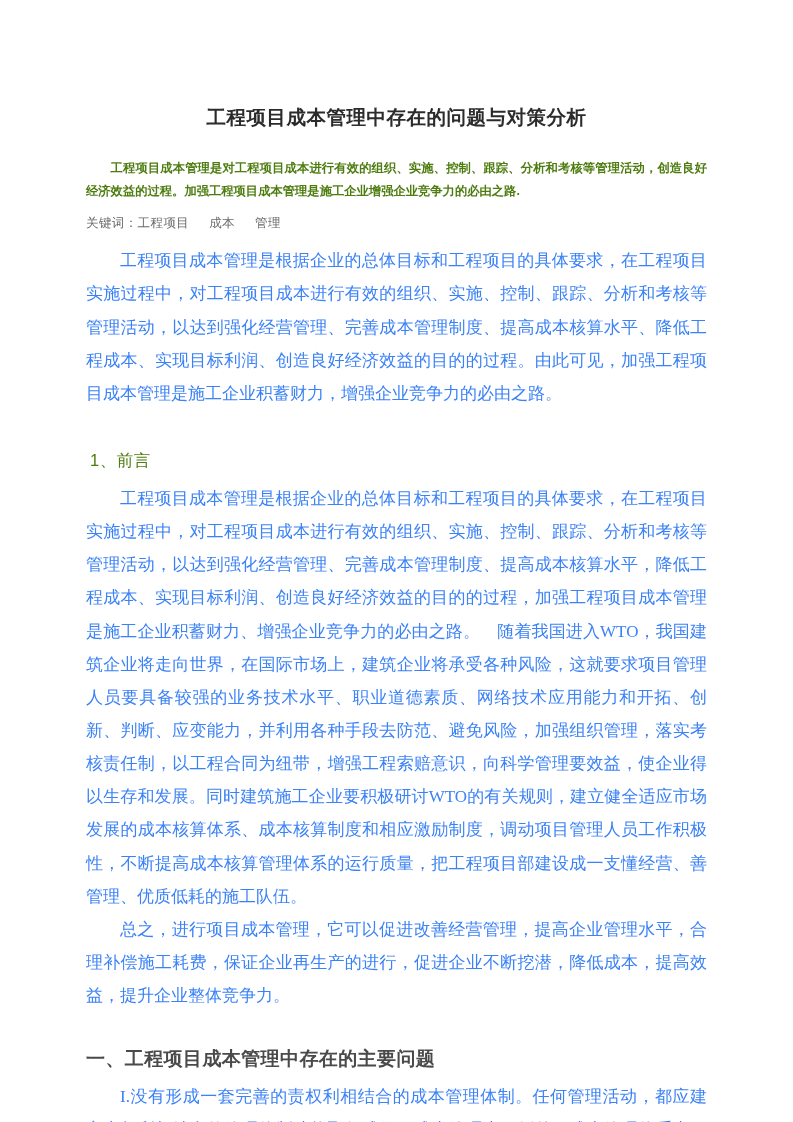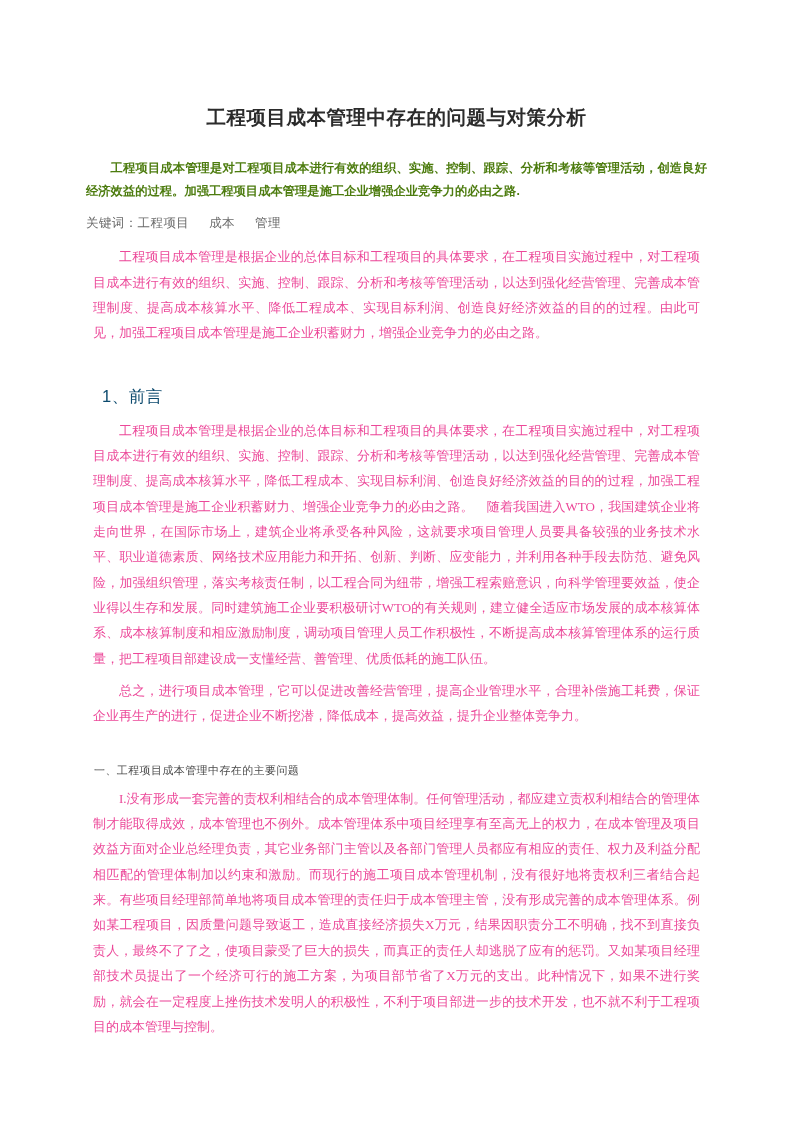--- a/index.html
+++ b/index.html
@@ -44,44 +44,44 @@
     color: #6a6a6a;
     margin-top: 12px;
     text-indent: 0;
     letter-spacing: 0.4px;
   }
   .keywords .kw-sep {
     display: inline-block;
     width: 1.6em;
   }
   p.body-text {
-    font-size: 13px;
+    font-size: 17px;
     line-height: 1.95;
     text-align: justify;
     text-indent: 2em;
-    margin: 7px;
-    color: #ec4899;
+    margin: 0;
+    color: #3b82f6;
   }
   .lead {
     margin-top: 16px;
   }
   h2.section {
     font-family: "Liberation Sans", "DejaVu Sans", sans-serif;
     font-size: 16.5px;
     font-weight: normal;
-    color: #0c4a6e;
-    margin: 40px 0 10px 16px;
+    color: #4d7c0f;
+    margin: 40px 0 10px 4px;
     letter-spacing: 0.5px;
   }
   h3.subsection {
     font-family: "Liberation Sans", "DejaVu Sans", sans-serif;
-    font-size: 11px;
-    font-weight: normal;
+    font-size: 19px;
+    font-weight: bold;
     color: #4a4a4a;
-    margin: 34px 0 8px 8px;
+    margin: 34px 0 8px 0;
     letter-spacing: 0.4px;
   }
   .gap-sm { margin-top: 2px; }
 </style>
 </head>
 <body>
 
 <div class="page">
 
   <h1 class="doc-title">工程项目成本管理中存在的问题与对策分析</h1>

